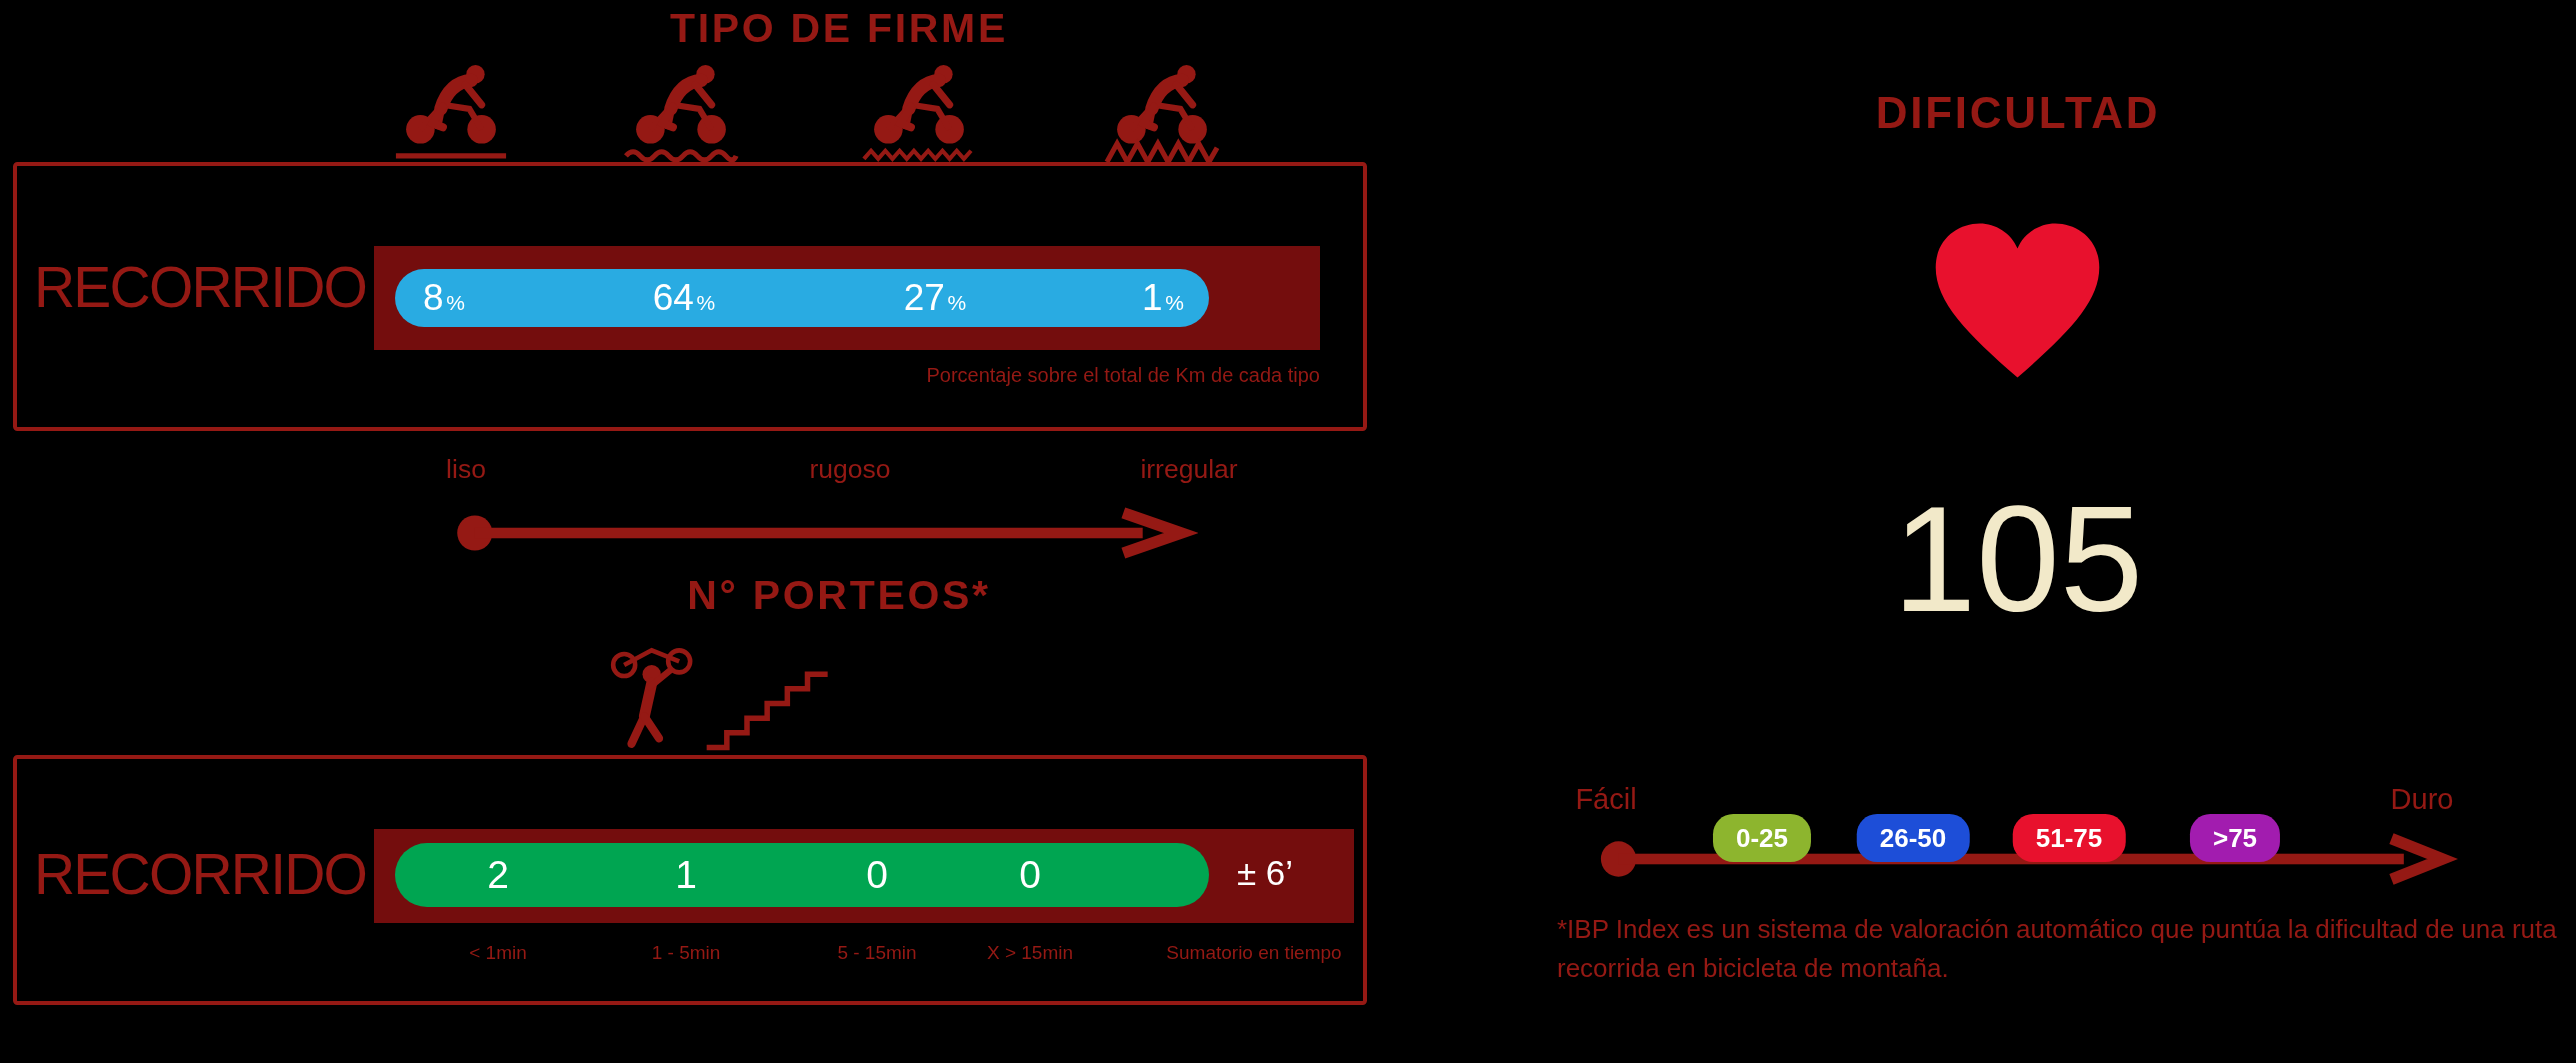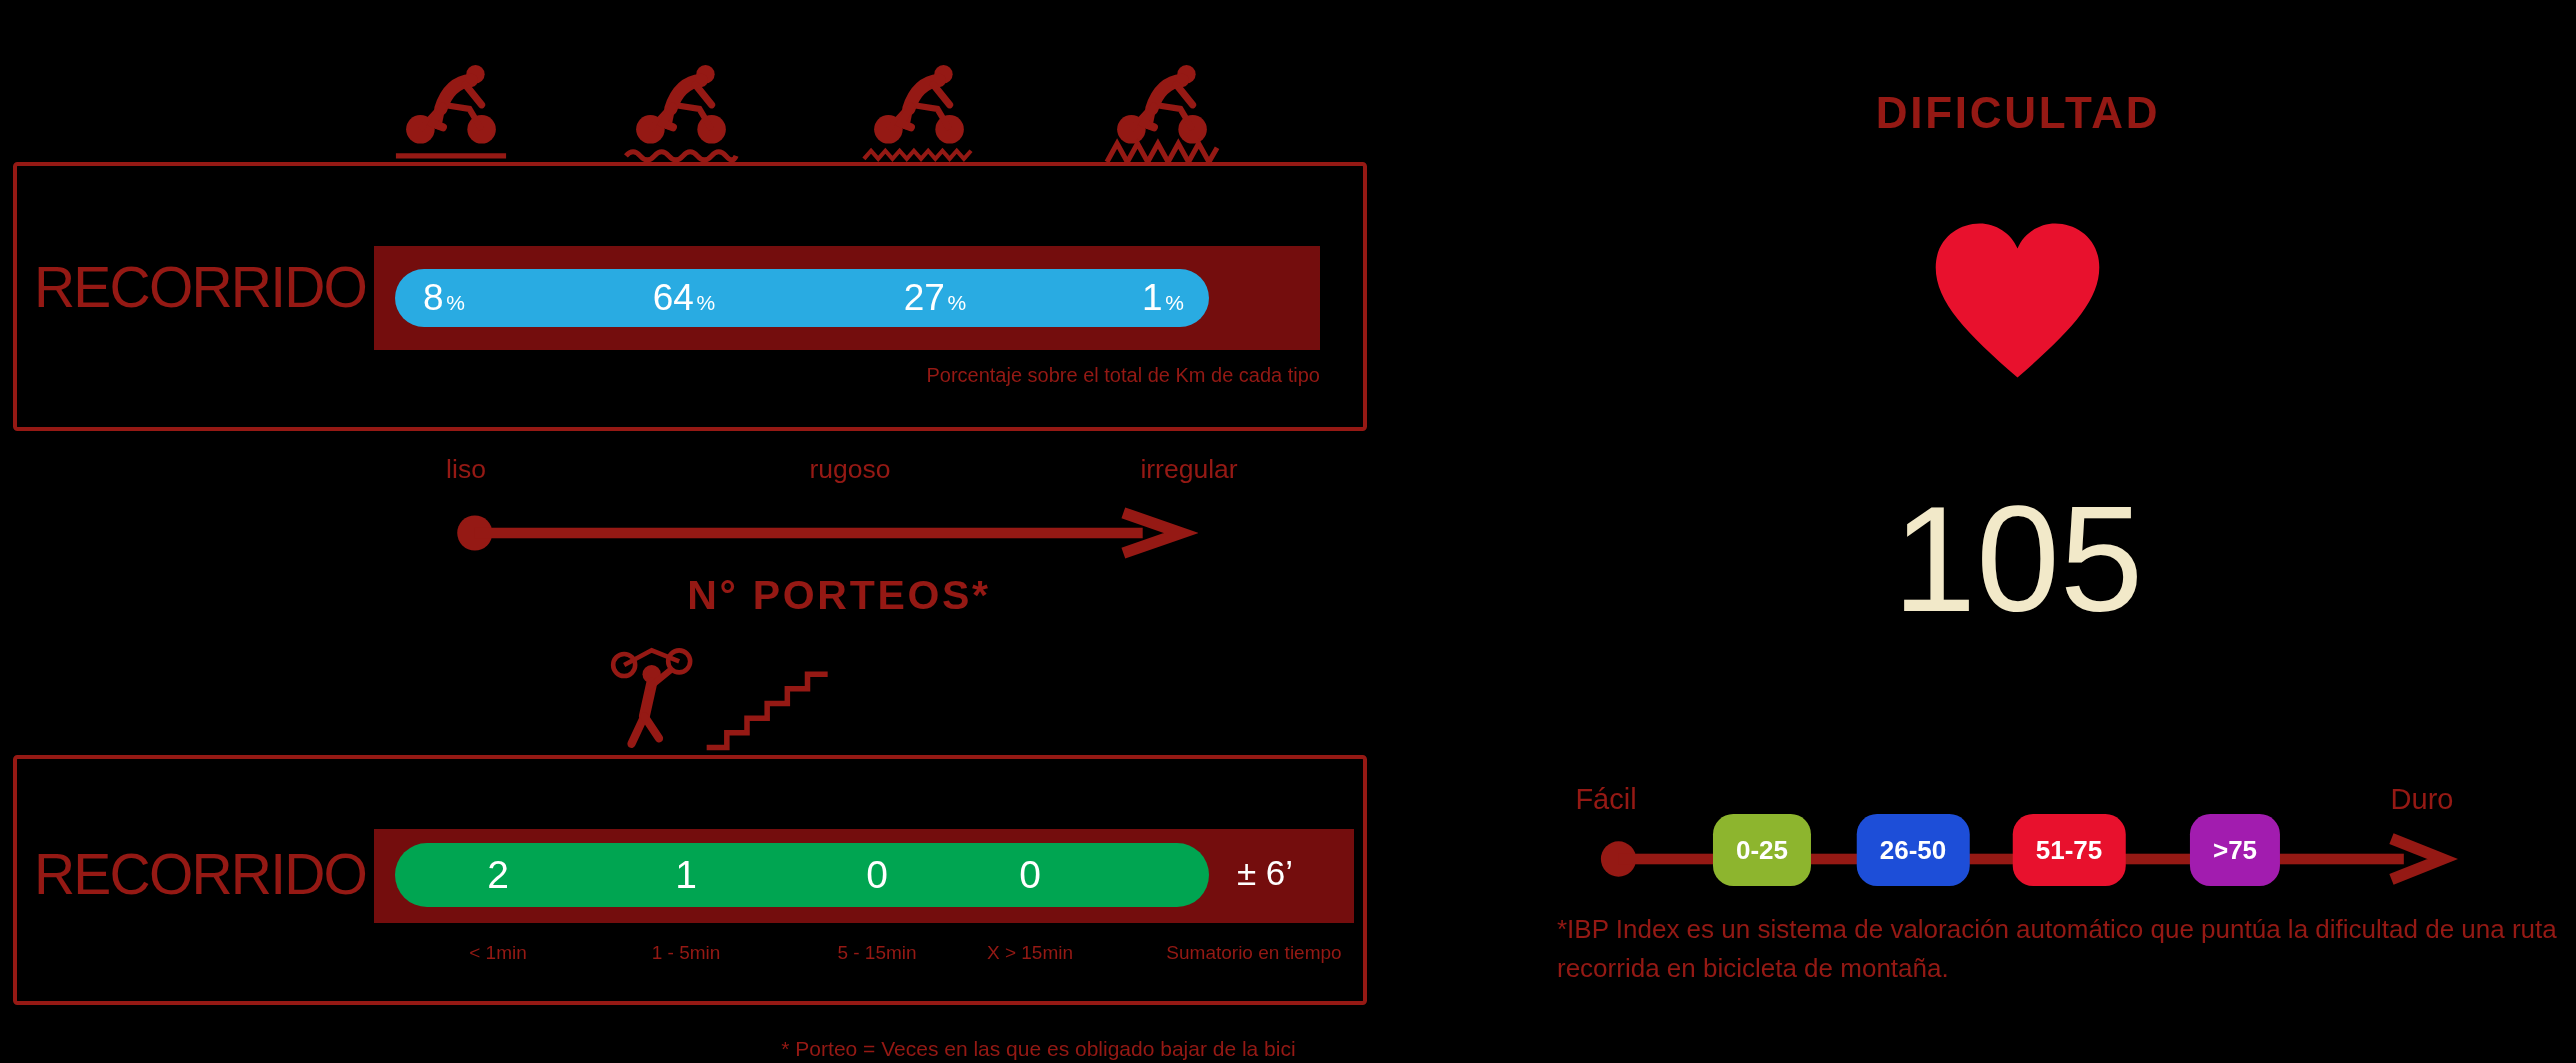--- a/index.html
+++ b/index.html
@@ -72,21 +72,21 @@
   }
   .icon { position: absolute; color: var(--darkred); }
   .icon svg { display: block; width: 100%; height: 100%; }
   .arrow { position: absolute; color: var(--darkred); }
   .arrow svg { display: block; width: 100%; height: 100%; }
   .badge {
     position: absolute;
     transform: translateX(-50%);
     top: 814px;
     height: 40px; line-height: 41px;
-    padding: 16px 23px;
+    padding: 4px 23px;
     border-radius: 20.3px;
     color: #fff;
     font-size: 26px;
     font-weight: bold;
     white-space: nowrap;
   }
   .footnote {
     position: absolute;
     color: var(--darkred);
   }
@@ -105,20 +105,21 @@
     transform: translateX(-50%);
     color: #fff; font-size: 35px;
     white-space: nowrap;
   }
 </style>
 </head>
 <body>
 
 <div id="stage">
 
+  <div class="title" style="left:521px; top:5.3px; width:636px; font-size:41px;">TIPO DE FIRME</div>
 
   <span class="icon" style="left:376px; top:62px; width:150px; height:102px;">
     <svg viewBox="0 0 120 100">
       <circle cx="30" cy="66" r="14" fill="currentColor"></circle>
       <circle cx="90" cy="66" r="14" fill="currentColor"></circle>
       <path d="M30 66 L52 42 L78 46 L90 66" stroke="currentColor" stroke-width="6" fill="none"></path>
       <path d="M52 42 L47 66" stroke="currentColor" stroke-width="6" fill="none"></path>
       <circle cx="84" cy="12" r="9" fill="currentColor"></circle>
       <path d="M50 46 Q58 20 80 18" stroke="currentColor" stroke-width="13" fill="none" stroke-linecap="round"></path>
       <path d="M74 22 L90 42" stroke="currentColor" stroke-width="7" fill="none" stroke-linecap="round"></path>
@@ -226,21 +227,20 @@
     <span class="count" style="left:635px">0</span>
   </div>
   <span id="total-time">± 6’</span>
 
   <span class="bucketlabel" style="left:498px; top:942px;">&lt; 1min</span>
   <span class="bucketlabel" style="left:686px; top:942px;">1 - 5min</span>
   <span class="bucketlabel" style="left:877px; top:942px;">5 - 15min</span>
   <span class="bucketlabel" style="left:1030px; top:942px;">X &gt; 15min</span>
   <span class="bucketlabel" style="left:1254px; top:942px;">Sumatorio en tiempo</span>
 
-  <div class="footnote" style="left:716px; top:1037px; width:645px; text-align:center; font-size:21px;">* Porteo = Veces en las que es obligado bajar de la bici</div>
 
   <div class="title" style="left:1837px; top:88px; width:362px; font-size:44px;">DIFICULTAD</div>
 
   <span class="icon" id="heart-icon">
     <svg viewBox="0 0 120 110">
       <path d="M60 104 C28 76 8 56 8 34 C8 16 22 6 36 6 C46 6 56 12 60 22 C64 12 74 6 84 6 C98 6 112 16 112 34 C112 56 92 76 60 104 Z" fill="currentColor"></path>
     </svg>
   </span>
 
   <div id="ibp-value">105</div>

